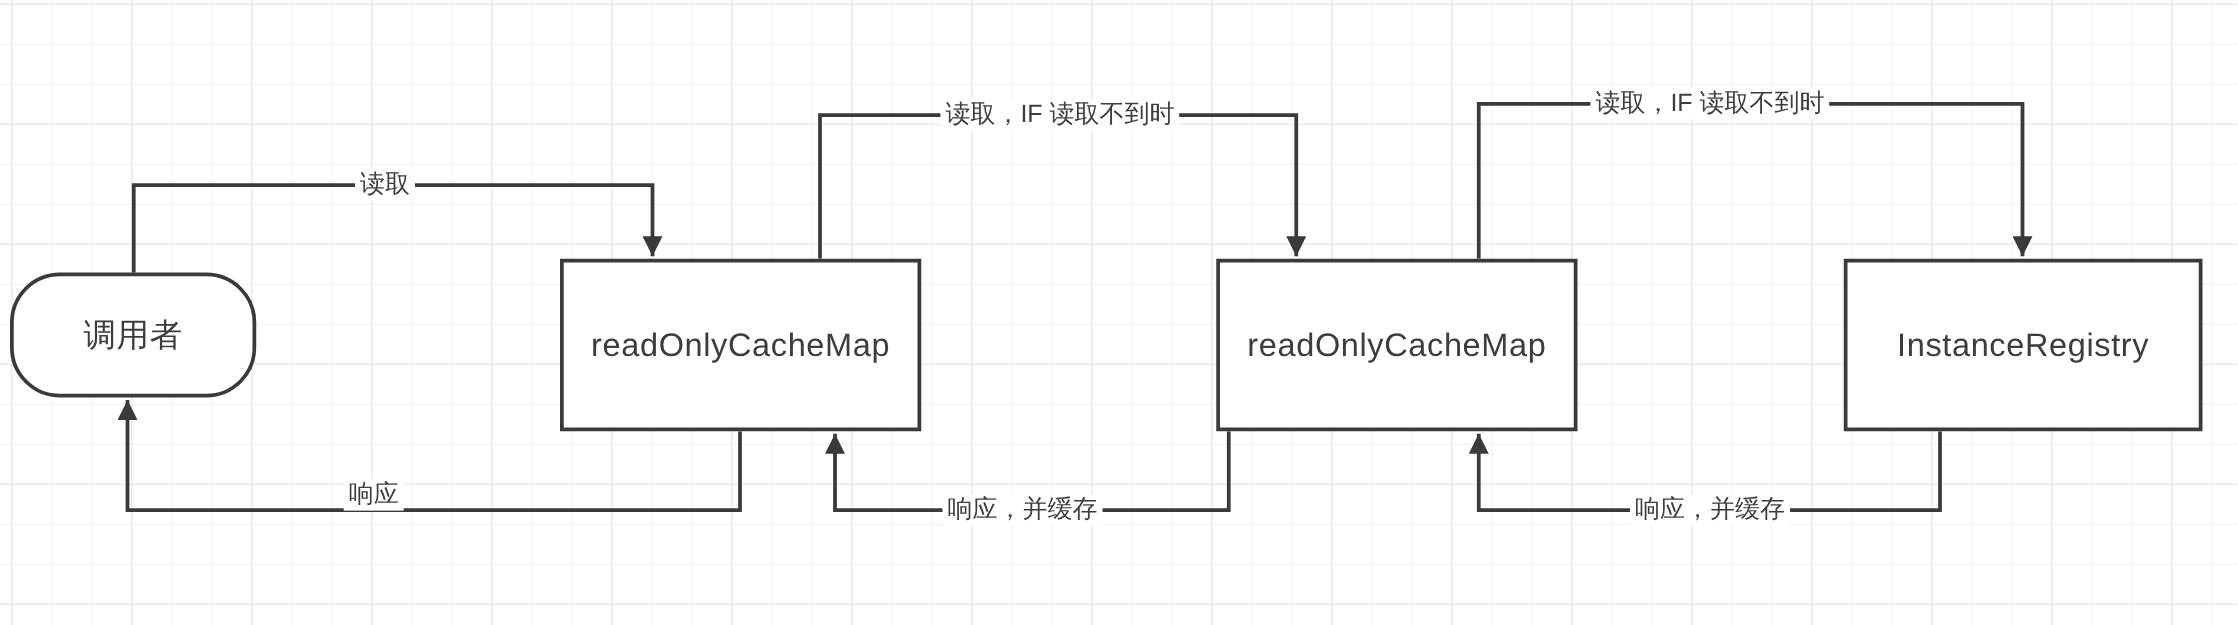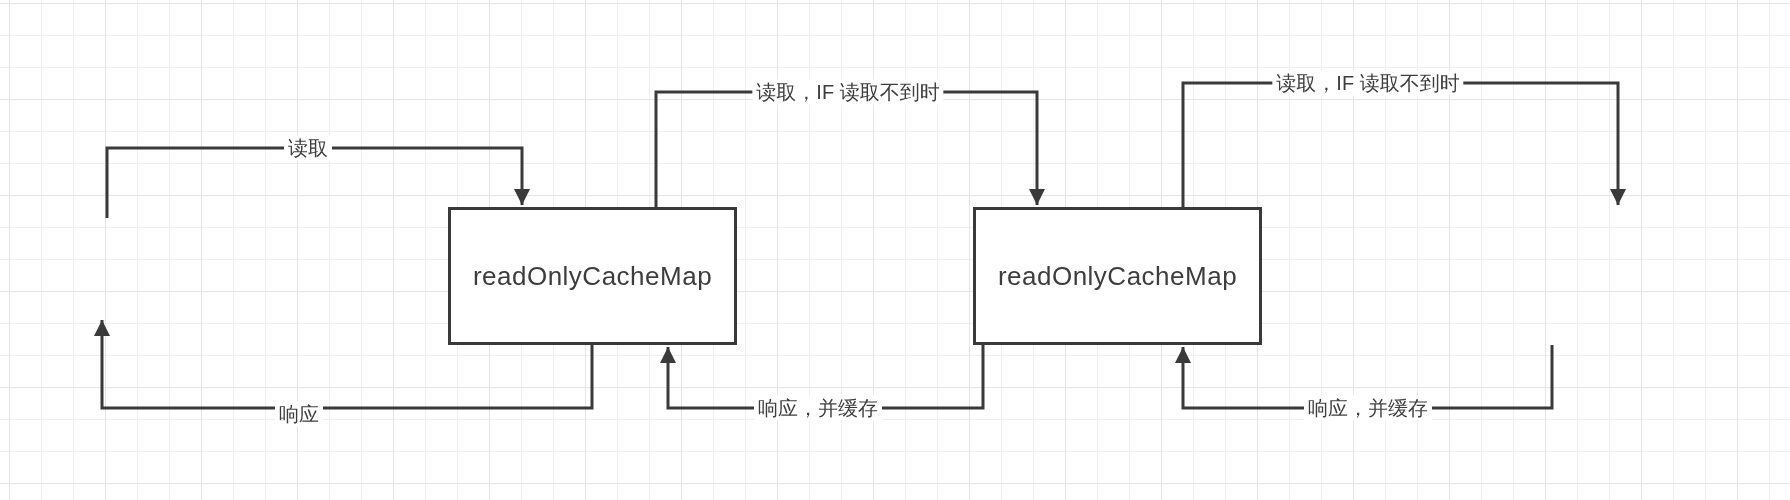--- a/index.html
+++ b/index.html
@@ -75,35 +75,41 @@
       </marker>
     </defs>
     <path class="edge" d="M 107 218 V 148 H 522 V 205" marker-end="url(#arrowhead)"></path>
     <path class="edge" d="M 656 207 V 92 H 1037 V 205" marker-end="url(#arrowhead)"></path>
     <path class="edge" d="M 1183 207 V 83 H 1618 V 205" marker-end="url(#arrowhead)"></path>
     <path class="edge" d="M 592 345 V 408 H 102 V 320" marker-end="url(#arrowhead)"></path>
     <path class="edge" d="M 983 345 V 408 H 668 V 347" marker-end="url(#arrowhead)"></path>
     <path class="edge" d="M 1552 345 V 408 H 1183 V 347" marker-end="url(#arrowhead)"></path>
   </svg>
 
+  <div class="node stadium" style="left:8px; top:218px; width:197px; height:100px;">
+    <span>调用者</span>
+  </div>
 
   <div class="node" style="left:448px; top:207px; width:289px; height:138px;">
     <span>readOnlyCacheMap</span>
   </div>
 
   <div class="node" style="left:973px; top:207px; width:289px; height:138px;">
     <span>readOnlyCacheMap</span>
   </div>
 
+  <div class="node" style="left:1475px; top:207px; width:287px; height:138px;">
+    <span>InstanceRegistry</span>
+  </div>
 
   <div class="edge-label" style="left:308px; top:148px;">读取</div>
 
   <div class="edge-label" style="left:848px; top:92px;">读取，IF 读取不到时</div>
 
   <div class="edge-label" style="left:1368px; top:83px;">读取，IF 读取不到时</div>
 
-  <div class="edge-label" style="left:299px; top:414px;">响应</div>
+  <div class="edge-label" style="left:299px; top:396px;">响应</div>
 
   <div class="edge-label" style="left:818px; top:408px;">响应，并缓存</div>
 
   <div class="edge-label" style="left:1368px; top:408px;">响应，并缓存</div>
 
 </div>
 
 </body></html>

